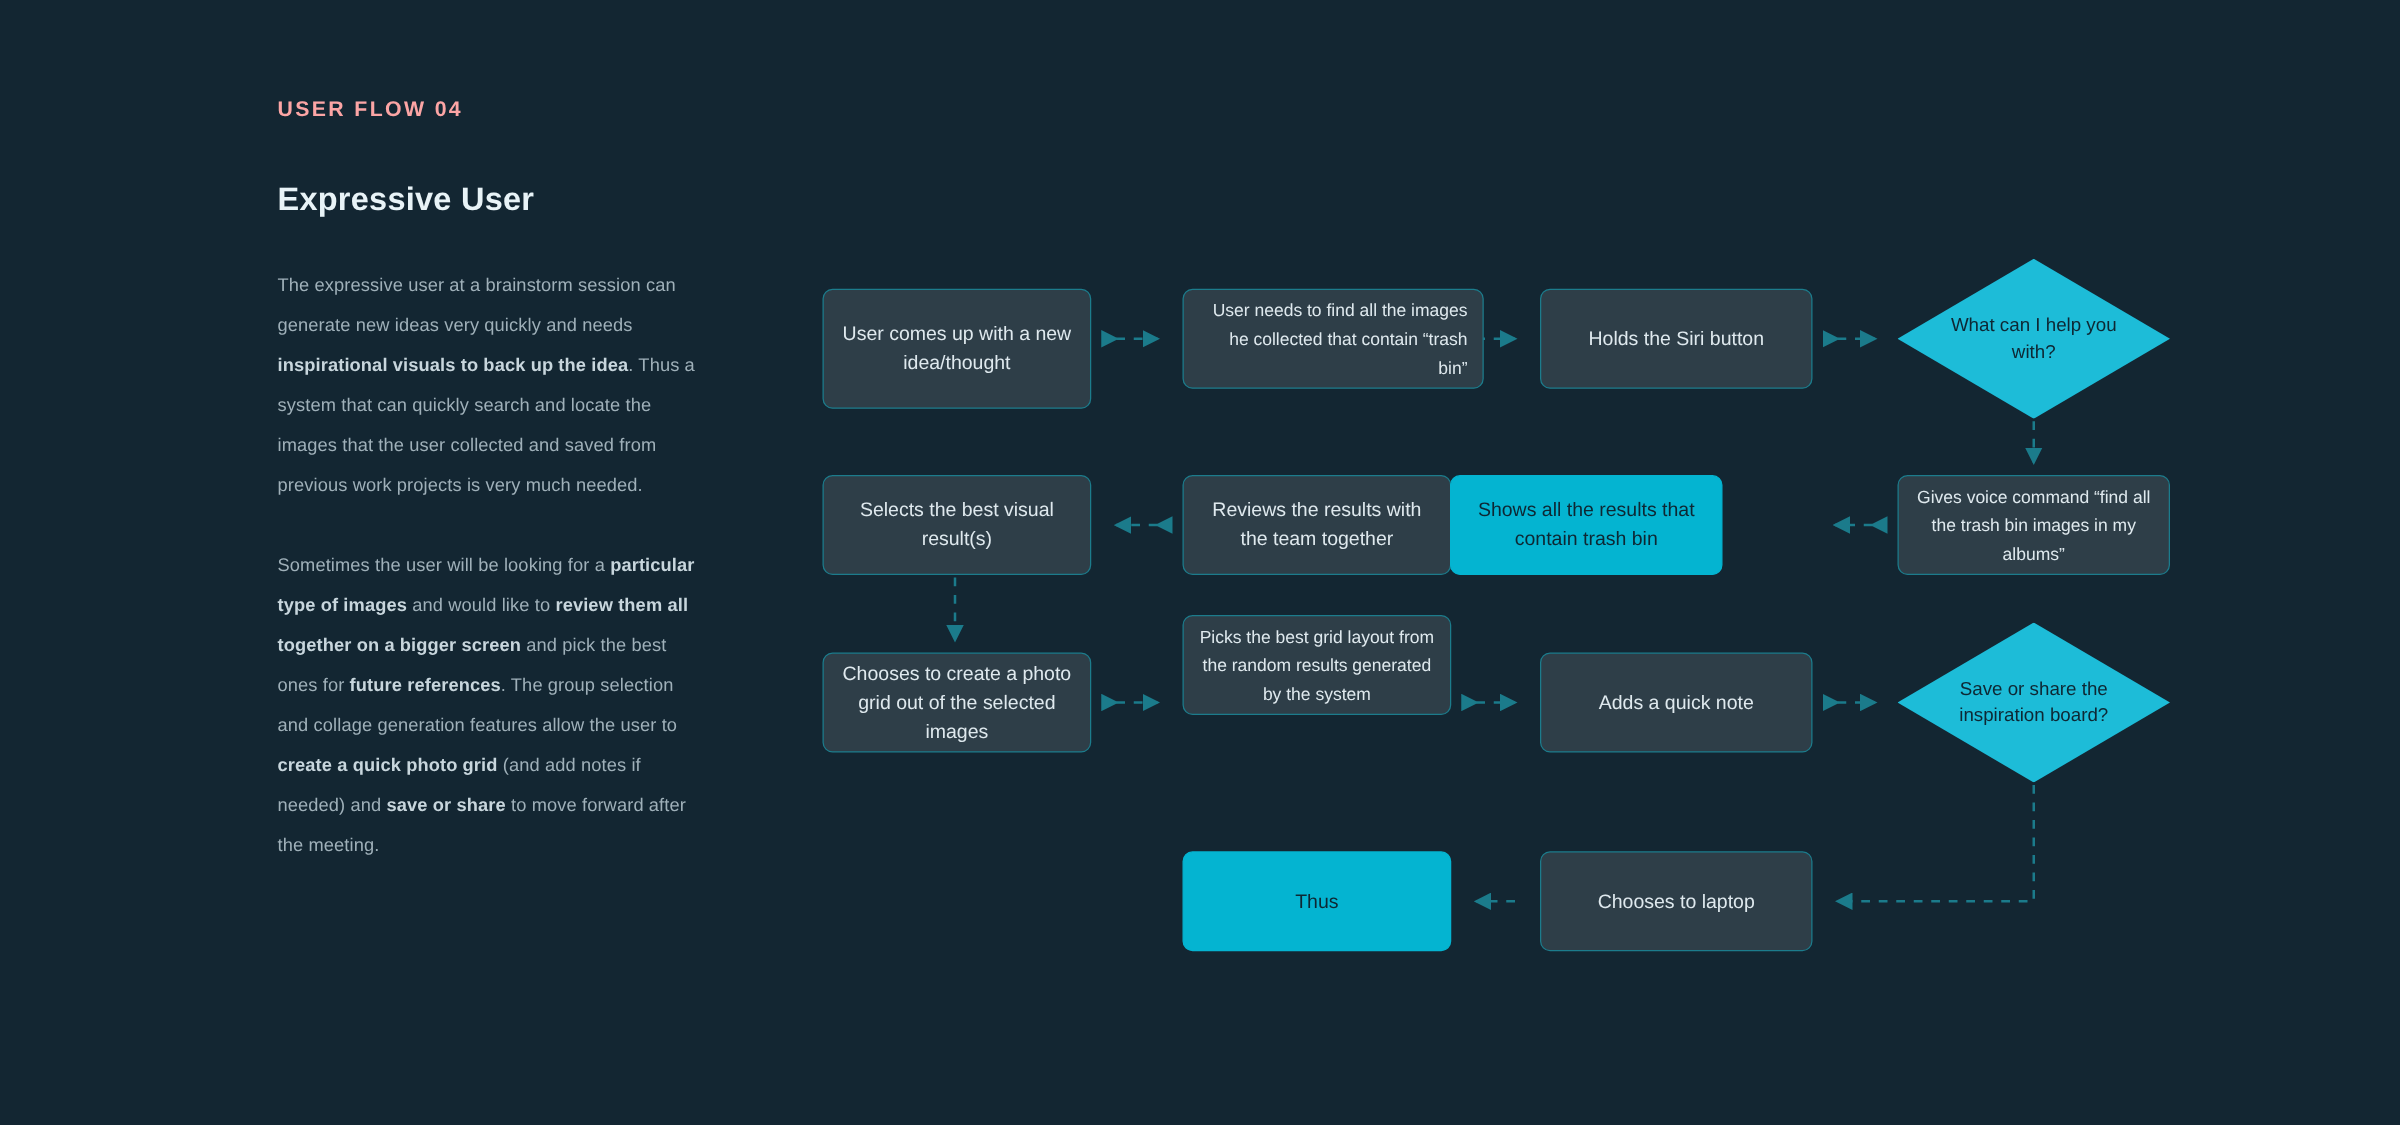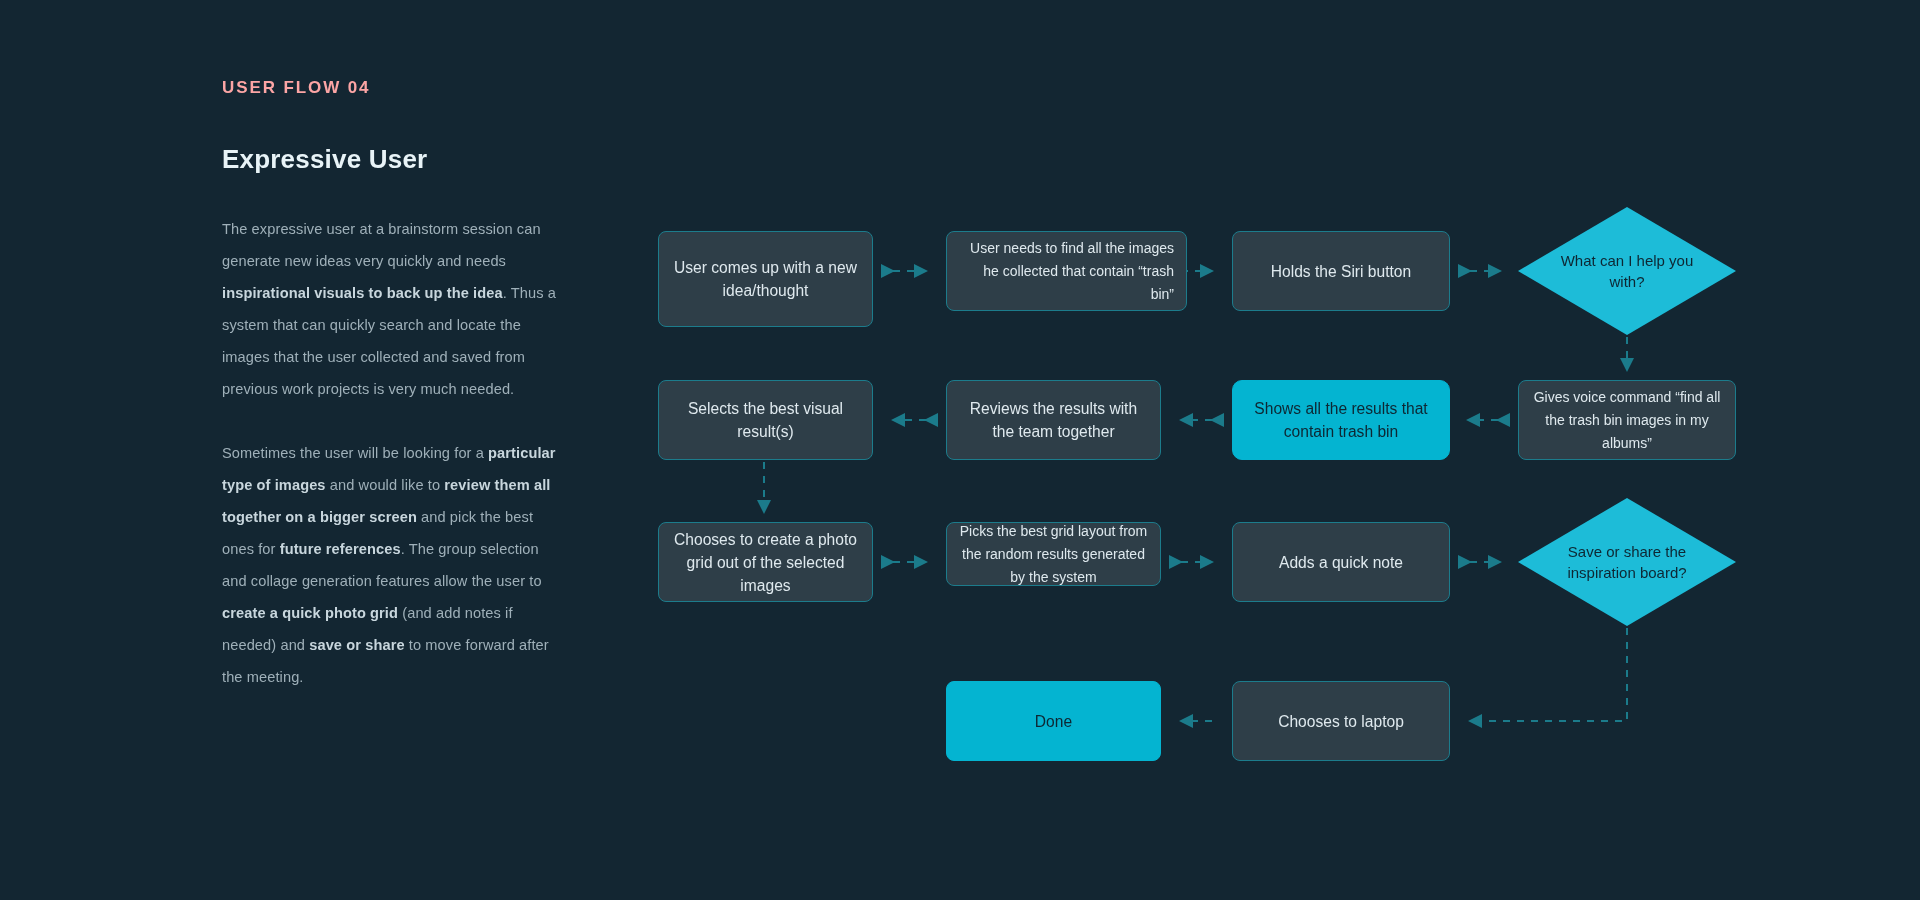--- a/index.html
+++ b/index.html
@@ -137,40 +137,40 @@
         <div class="diamond" style="left: 1518px; top: 207px; width: 218px; height: 128px;">
           <div class="dshape"></div>
           <div class="dlabel">What can I help you with?</div>
         </div>
         <div class="node md" style="left: 658px; top: 380px; width: 215px; height: 80px;">
           <span>Selects the best visual result(s)</span>
         </div>
         <div class="node md" style="left: 946px; top: 380px; width: 215px; height: 80px;">
           <span>Reviews the results with the team together</span>
         </div>
-        <div class="node md accent" style="left: 1232px; top: 380px; width: 218px; height: 80px; border-radius: 10px;">
+        <div class="node md accent" style="left: 1160px; top: 380px; width: 218px; height: 80px;">
           <span>Shows all the results that contain trash bin</span>
         </div>
         <div class="node sm" style="left: 1518px; top: 380px; width: 218px; height: 80px;">
           <span>Gives voice command “find all the trash bin images in my albums”</span>
         </div>
         <div class="node md" style="left: 658px; top: 522px; width: 215px; height: 80px;">
           <span>Chooses to create a photo grid out of the selected images</span>
         </div>
-        <div class="node sm" style="left: 946px; top: 522px; width: 215px; height: 64px;">
+        <div class="node sm" style="left: 946px; top: 492px; width: 215px; height: 80px;">
           <span>Picks the best grid layout from the random results generated by the system</span>
         </div>
         <div class="node md" style="left: 1232px; top: 522px; width: 218px; height: 80px;">
           <span>Adds a quick note</span>
         </div>
         <div class="diamond" style="left: 1518px; top: 498px; width: 218px; height: 128px;">
           <div class="dshape"></div>
           <div class="dlabel">Save or share the inspiration board?</div>
         </div>
         <div class="node md accent done" style="left: 946px; top: 681px; width: 215px; height: 80px;">
-          <span>Done</span>
+          <span>Thus</span>
         </div>
         <div class="node md" style="left: 1232px; top: 681px; width: 218px; height: 80px;">
           <span>Chooses to laptop</span>
         </div>
       </div>
   </div>
 </div>
 
 </body></html>

